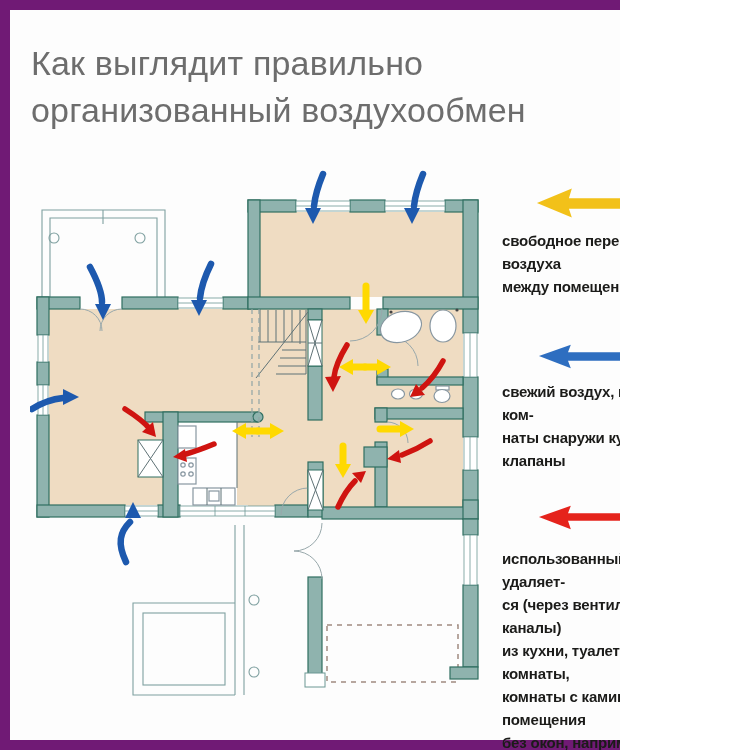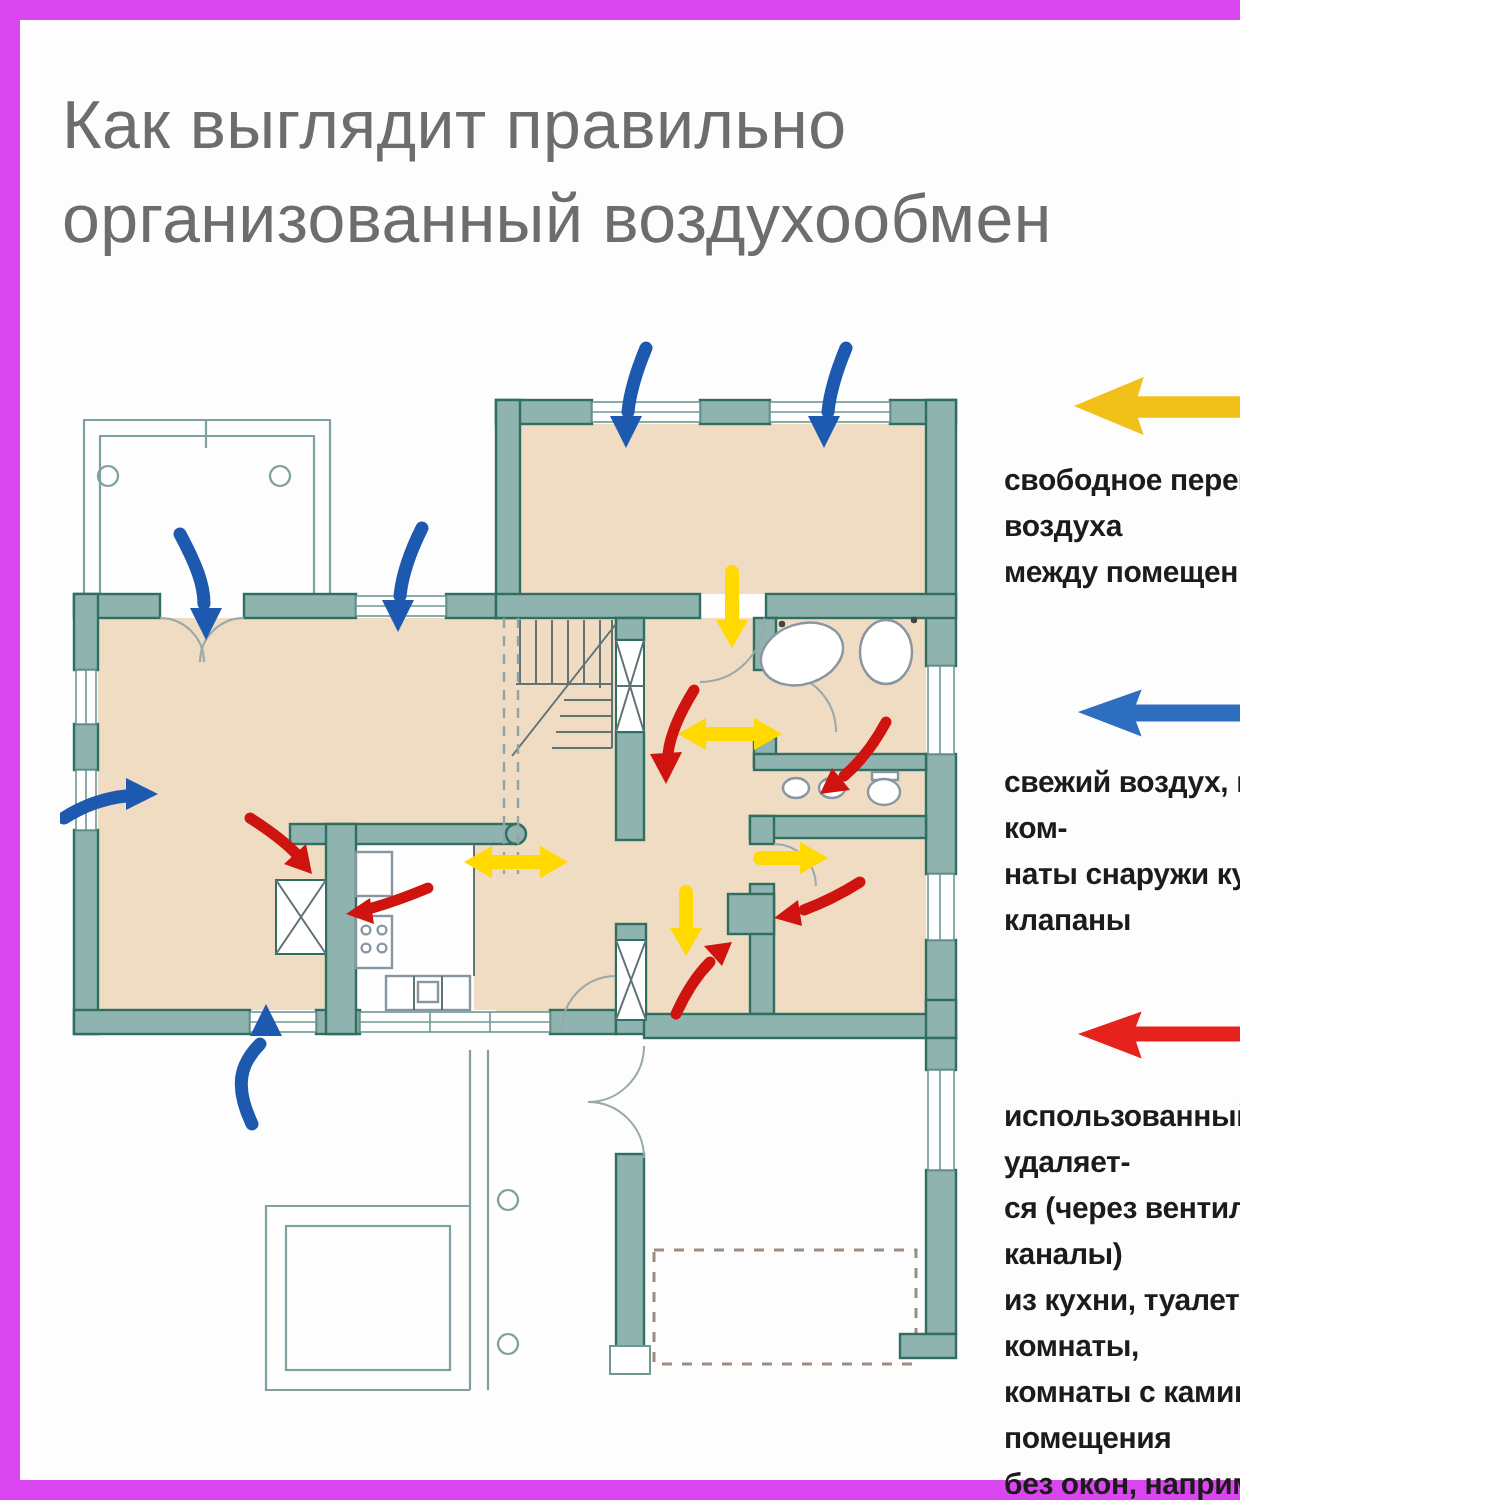--- a/index.html
+++ b/index.html
@@ -1,16 +1,16 @@
 <!DOCTYPE html>
 <html><head>
 <meta charset="utf-8">
 <style>
   html,body{margin:0;padding:0;background:#fff;}
-  .frame{position:relative;width:620px;height:750px;background:#d946ef;overflow:hidden;
+  .frame{position:relative;width:620px;height:750px;background:#701a75;overflow:hidden;
          font-family:"Liberation Sans","DejaVu Sans",sans-serif;}
   .canvas{position:absolute;left:10px;top:10px;width:730px;height:730px;background:#fdfdfd;}
   h1.title{position:absolute;left:21px;top:30px;margin:0;font-size:34px;line-height:47px;
            font-weight:400;color:#6d6d6d;white-space:pre-line;letter-spacing:0.2px;}
   svg.plan{position:absolute;left:20px;top:160px;}
   .legend-item{position:absolute;left:492px;width:242px;}
   .legend-item .arrow-svg{display:block;margin-left:33px;}
   .caption{margin:9px 0 0 0;font-size:15px;line-height:23px;font-weight:700;
            color:#1b1b19;letter-spacing:-0.2px;white-space:pre-line;}
   .li-1{top:176px;} .li-2{top:331px;} .li-3{top:492px;}

